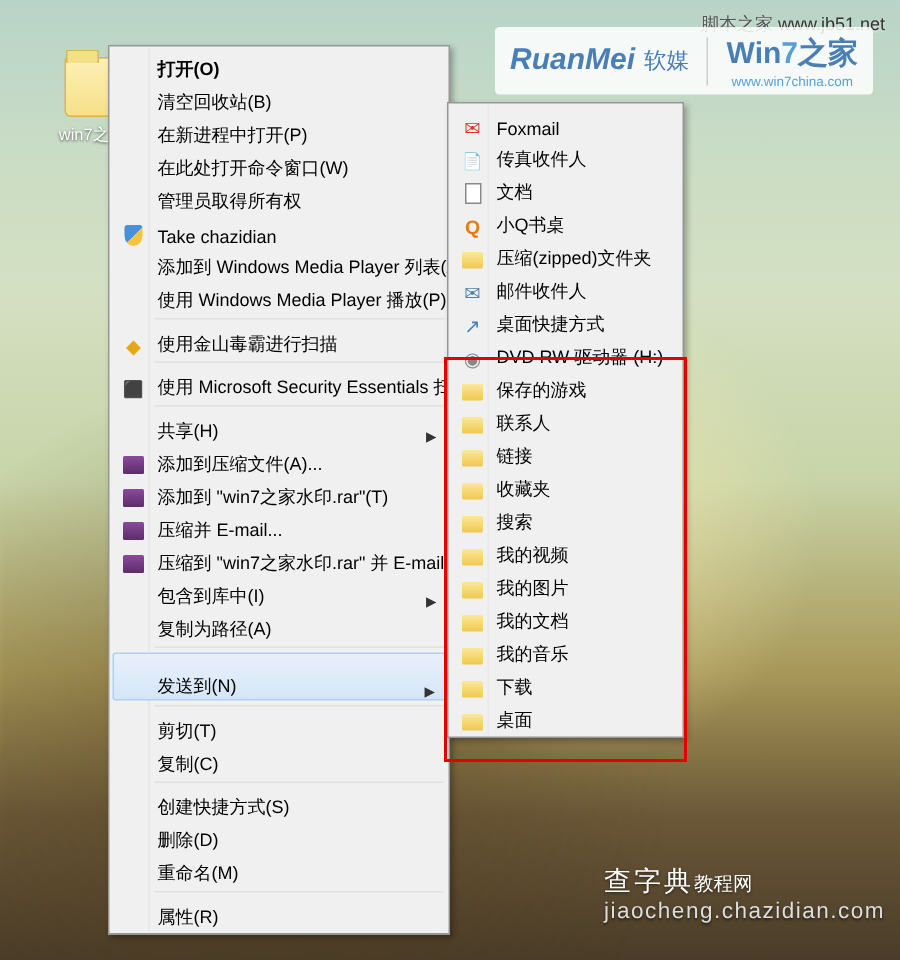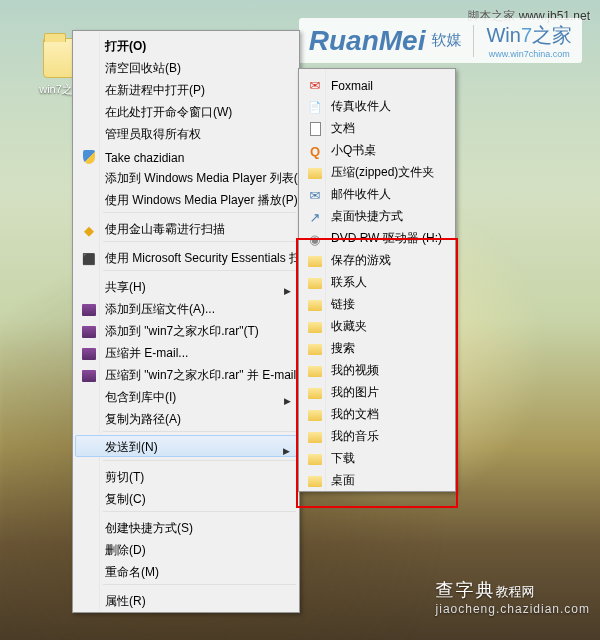--- a/index.html
+++ b/index.html
@@ -2,37 +2,37 @@
 <html><head>
 <meta charset="utf-8">
 <style>
 *{margin:0;padding:0;box-sizing:border-box;font-family:"Microsoft YaHei",Tahoma,Arial,sans-serif}
 body{width:600px;height:640px;overflow:hidden;position:relative;background:linear-gradient(180deg,#b8d4c8 0%,#c9dcc5 15%,#d4e0c2 30%,#c8d4a8 50%,#a89858 70%,#6b5838 85%,#4a3c28 100%)}
 .bg-blur{position:absolute;inset:0;background:radial-gradient(circle at 65% 55%,rgba(255,240,180,.6) 0%,transparent 30%),radial-gradient(circle at 30% 80%,rgba(80,60,30,.4) 0%,transparent 40%);filter:blur(2px)}
 .watermark-top{position:absolute;top:8px;right:10px;font-size:12px;color:#333;text-shadow:0 1px 2px rgba(255,255,255,.5)}
 .watermark-top .script{color:#555}
 .watermark-bottom{position:absolute;bottom:24px;right:10px;text-align:left;color:#fff;text-shadow:0 1px 2px rgba(0,0,0,.6)}
 .watermark-bottom .big{font-size:18px;font-weight:400;letter-spacing:2px}
-.watermark-bottom .small{font-size:12px;letter-spacing:1px;color:#ddd}
+.watermark-bottom .small{font-size:15px;letter-spacing:1px;color:#ddd}
 .logo-bar{position:absolute;top:18px;right:18px;display:flex;align-items:center;gap:6px;background:rgba(255,255,255,.85);padding:4px 10px;border-radius:3px}
-.ruanmei{font-size:28px;font-weight:bold;font-style:italic;color:#4a7fb5}
+.ruanmei{font-size:20px;font-weight:bold;font-style:italic;color:#4a7fb5}
 .ruanmei-cn{font-size:15px;color:#4a7fb5;font-weight:normal}
 .divider-v{width:1px;height:32px;background:#ccc;margin:0 6px}
-.win7{font-size:20px;font-weight:normal;color:#4a7fb5}
+.win7{font-size:20px;font-weight:bold;color:#4a7fb5}
 .win7 .seven{color:#5a9fd4}
 .win7-sub{font-size:9px;color:#5a9fd4}
 .desktop-icon{position:absolute;top:38px;left:38px;width:58px;text-align:center}
 .desktop-icon .folder{width:48px;height:40px;margin:0 auto 4px;background:linear-gradient(180deg,#fdf0b8 0%,#f5e088 100%);border:1px solid #d4b850;border-radius:2px 4px 4px 4px;position:relative}
 .desktop-icon .folder:before{content:"";position:absolute;top:-6px;left:0;width:20px;height:8px;background:#f5e088;border:1px solid #d4b850;border-bottom:none;border-radius:2px 2px 0 0}
 .desktop-icon .label{font-size:11px;color:#fff;text-shadow:0 1px 2px rgba(0,0,0,.7);word-break:break-all}
 .menu{position:absolute;background:#f0f0f0;border:1px solid #979797;box-shadow:2px 2px 4px rgba(0,0,0,.3);font-size:12px;padding:2px}
 .menu.primary{top:30px;left:72px;width:228px}
 .menu.secondary{top:68px;left:298px;width:158px}
 .menu-item{display:flex;align-items:flex-end;height:22px;padding:0 20px 0 30px;position:relative;cursor:default;white-space:nowrap}
-.menu-item.selected{background:linear-gradient(180deg,#e8f0fa 0%,#d4e6f7 100%);border:1px solid #aecff7;border-radius:2px;padding:4px 19px 0 29px;height:22px}
+.menu-item.selected{background:linear-gradient(180deg,#e8f0fa 0%,#d4e6f7 100%);border:1px solid #aecff7;border-radius:2px;padding:4px 19px 0 29px;height:32px}
 .menu-item .icon{position:absolute;left:6px;width:16px;height:16px;display:flex;align-items:center;justify-content:center;font-size:13px}
 .menu-item .arrow{position:absolute;right:6px;font-size:9px;color:#333}
 .menu-sep{height:1px;background:#e0e0e0;margin:3px 1px 3px 28px}
 .icon-strip{position:absolute;left:1px;top:1px;bottom:1px;width:26px;background:#f0f0f0;border-right:1px solid #e8e8e8}
 .menu .content{position:relative}
 .highlight-box{position:absolute;border:2px solid #e60000;pointer-events:none}
 .hb1{top:238px;left:296px;width:162px;height:270px}
 .shield{background:linear-gradient(135deg,#4a90d9 50%,#f5c542 50%);border-radius:2px 2px 50% 50%}
 .folder-ico{background:linear-gradient(180deg,#fce79a,#f0c850);border-radius:1px}
 .doc-ico{background:#fff;border:1px solid #888}

